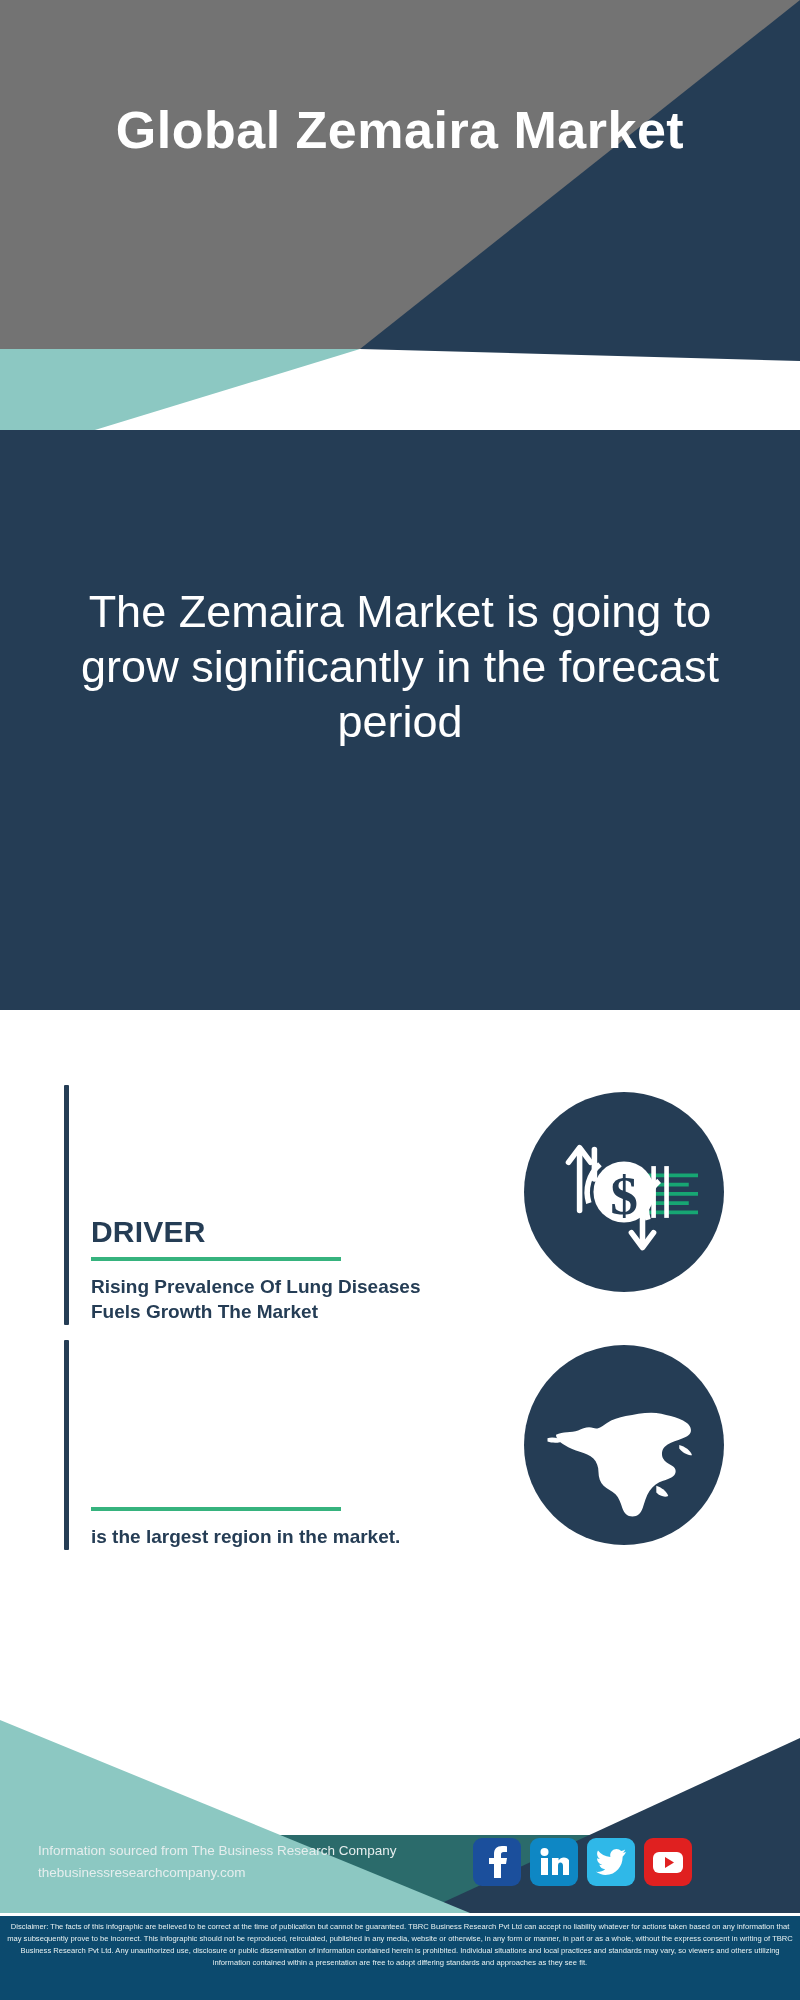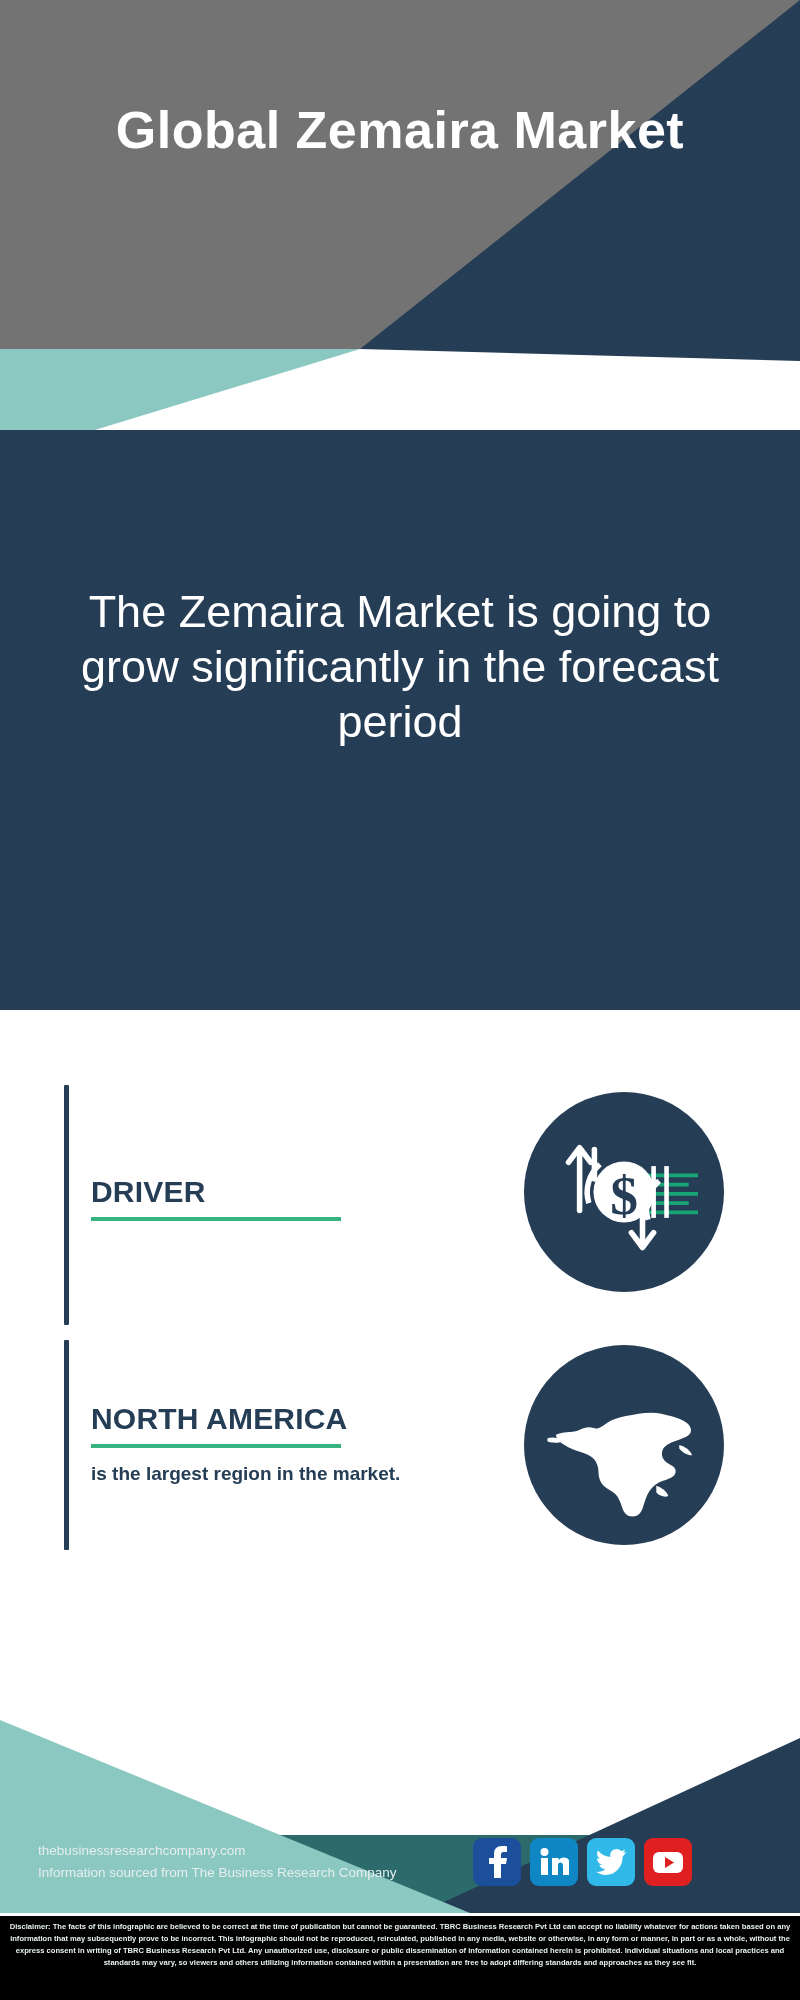--- a/index.html
+++ b/index.html
@@ -46,21 +46,21 @@
   .hero-text{
     position:absolute;left:60px;top:155px;width:680px;
     color:#ffffff;font-size:45px;line-height:1.22;text-align:center;
     font-weight:normal;
   }
 
   
   .body-area{
     position:absolute;left:0;top:1010px;width:800px;height:650px;background:#ffffff;
   }
-  .info-block{position:absolute;display:flex;align-items:center;padding-left:32px;}
+  .info-block{position:absolute;display:flex;align-items:flex-end;padding-left:32px;}
   .rule{
     width:5px;background:#253d55;flex:0 0 auto;border-radius:1px;
   }
   .info-text{padding-left:22px;flex:1 1 auto;}
   .kicker{
     font-size:30px;font-weight:bold;color:#253d55;letter-spacing:.2px;
     line-height:1.05;margin:0;
   }
   .kicker-underline{
     height:4px;background:#36b37e;margin:9px 0 13px 0;
@@ -91,21 +91,21 @@
   .social-row{
     position:absolute;left:473px;top:178px;display:flex;gap:9px;align-items:center;
   }
   .sq{
     width:48px;height:48px;border-radius:9px;display:flex;
     align-items:center;justify-content:center;
   }
   .sq svg{display:block;}
   .disclaimer-bar{
     position:absolute;left:0;top:253px;width:800px;height:87px;
-    background:#000000;border-top:3px solid #ffffff;box-sizing:border-box;font-weight:bold;
+    background:#0c4a6e;border-top:3px solid #ffffff;box-sizing:border-box;
   }
   .disclaimer{
     color:#e8f1f1;font-size:7.6px;line-height:1.58;text-align:center;
     padding:5px 6px 0 6px;margin:0;
   }
 </style>
 </head>
 <body>
 
 <div class="page">
@@ -154,20 +154,21 @@
     <div class="hero-text">The Zemaira Market is going to grow significantly in the forecast period</div>
   </div>
 
   <div class="body-area">
 
     <div class="info-block" style="left:32px;top:75px;width:400px;">
       <div class="rule" style="height:240px;"></div>
       <div class="info-text">
         <div class="kicker">DRIVER</div>
         <div class="kicker-underline" style="width:250px;"></div>
+        <div class="blurb">Rising Prevalence Of Lung Diseases Fuels Growth The Market</div>
       </div>
     </div>
 
     <div class="icon-circle" style="left:524px;top:82px;width:200px;height:200px;">
       <svg width="148" height="148" viewBox="0 0 160 160">
 
         <g stroke="#17a673" stroke-width="4" stroke-linecap="butt">
           <line x1="100" y1="62" x2="162" y2="62"></line>
           <line x1="100" y1="72" x2="150" y2="72"></line>
           <line x1="100" y1="82" x2="162" y2="82"></line>
@@ -195,21 +196,20 @@
         </g>
 
         <circle cx="80" cy="80" r="33" fill="#ffffff"></circle>
         <text x="80" y="104" font-family="'Liberation Serif', serif" font-size="60" font-weight="bold" fill="#253d55" text-anchor="middle">$</text>
       </svg>
     </div>
 
     <div class="info-block" style="left:32px;top:330px;width:420px;">
       <div class="rule" style="height:210px;"></div>
       <div class="info-text">
-        <div class="kicker">NORTH AMERICA</div>
         <div class="kicker-underline" style="width:250px;"></div>
         <div class="blurb">is the largest region in the market.</div>
       </div>
     </div>
 
     <div class="icon-circle" style="left:524px;top:335px;width:200px;height:200px;">
       <svg width="170" height="170" viewBox="0 0 200 200">
         <path fill="#ffffff" d="
           M20,88 C28,84 38,86 46,83 C52,80 58,78 64,80 C70,82 74,78 80,74
           C86,70 94,68 102,66 C112,64 122,62 132,62 C140,62 148,64 155,66
@@ -233,22 +233,22 @@
 
       <rect x="0" y="175" width="800" height="165" fill="#2b6b6b"></rect>
 
       <polygon points="800,78 800,253 420,253" fill="#253d55"></polygon>
 
       <polygon points="0,60 0,253 470,253" fill="#8cc8c2"></polygon>
     </svg>
 
     <div class="footer-content">
       <div class="src-text">
+        <div>Information sourced from The Business Research Company</div>
         <div>thebusinessresearchcompany.com</div>
-        <div>Information sourced from The Business Research Company</div>
       </div>
 
       <div class="social-row">
         <div class="sq" style="background:#1b4f9c;">
           <svg width="26" height="32" viewBox="0 0 26 32">
             <path fill="#ffffff" d="M17,32 V18 H22 L23,12 H17 V8.5 C17,6.9 17.6,6 19.8,6 H23 V0.3
               C22.2,0.2 20.2,0 18,0 C12.9,0 10,2.8 10,8 V12 H5 V18 H10 V32 Z"></path>
           </svg>
         </div>
         <div class="sq" style="background:#0e87c4;">

